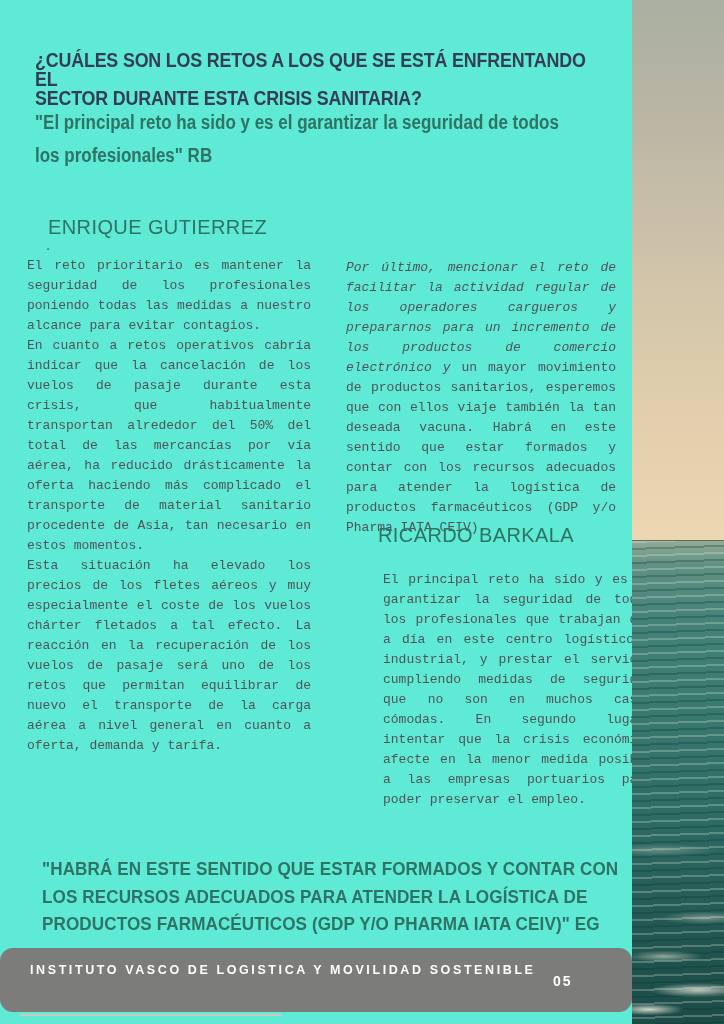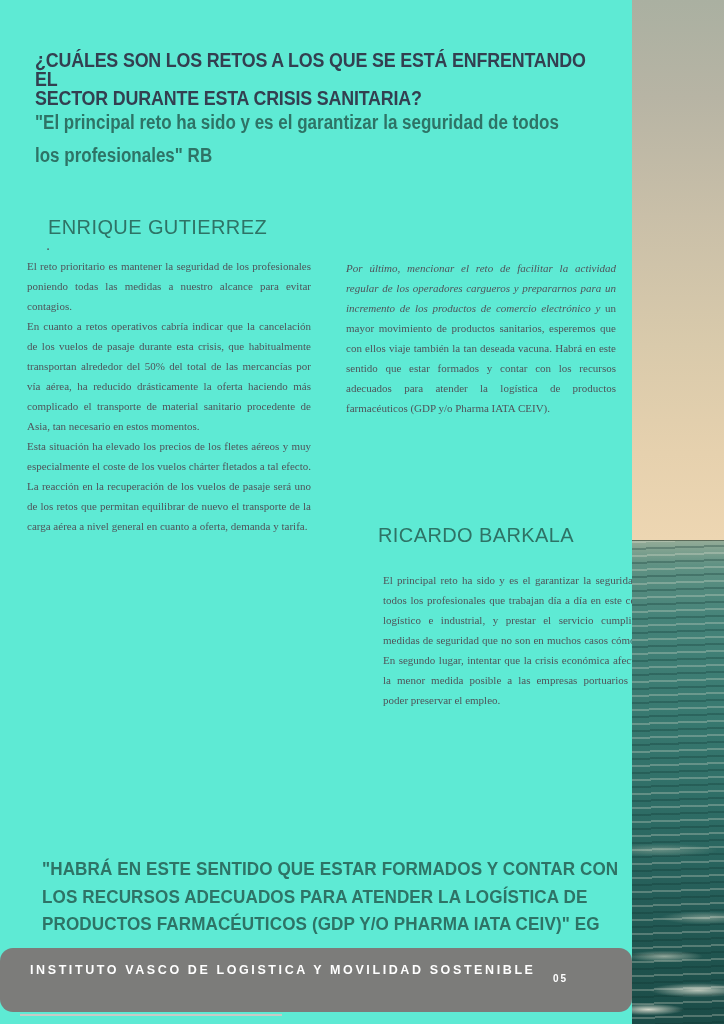--- a/index.html
+++ b/index.html
@@ -33,21 +33,21 @@
   }
   .heading-eg{ left:48px; top:216px; }
   .heading-rb{ left:346px; top:524px;margin-left:32px; }
   .stray-dot{
     position:absolute; left:46px; top:238px; color:var(--body-text);
     font-size:13px; font-family:"DejaVu Serif", serif;
   }
   
   .bodycol{
     position:absolute; text-align:justify; color:var(--body-text);
-    font-size:11px; line-height:20px; font-family:Liberation Serif, serif;
+    font-size:13px; line-height:20px; font-family:Liberation Mono, monospace;
   }
   .bodycol p{margin:0;}
   .col-left{ left:27px; top:256px; width:284px; }
   .col-right-p1{ left:346px; top:258px; width:270px; }
   .col-right-p2{ left:363px; top:570px; width:270px;margin-left:20px; }
   .ital{ font-style:italic; }
   
   .bottom-quote{
     position:absolute; left:42px; top:856px; width:620px;
     transform:scaleX(0.95); transform-origin:0 0;
@@ -62,21 +62,21 @@
   }
   .footer-text{
     position:absolute; left:30px; top:13px;
     font-family:"Liberation Sans", sans-serif; font-weight:bold;
     font-size:12.5px; line-height:19px; letter-spacing:2.6px;
     color:var(--footer-text);
   }
   .page-number{
     position:absolute; left:553px; top:25px;
     font-family:"Liberation Sans", sans-serif; font-weight:bold;
-    font-size:10px; letter-spacing:2px; color:var(--footer-text);
+    font-size:14px; letter-spacing:2px; color:var(--footer-text);
   }
   .bottom-hairline{
     position:absolute; left:20px; top:1014px; width:262px; height:2px;
     background:#c9c9c4;
   }
   
   .photo-strip{
     position:absolute; left:632px; top:0; width:92px; height:1024px; overflow:hidden;
   }
   .photo-sky{

